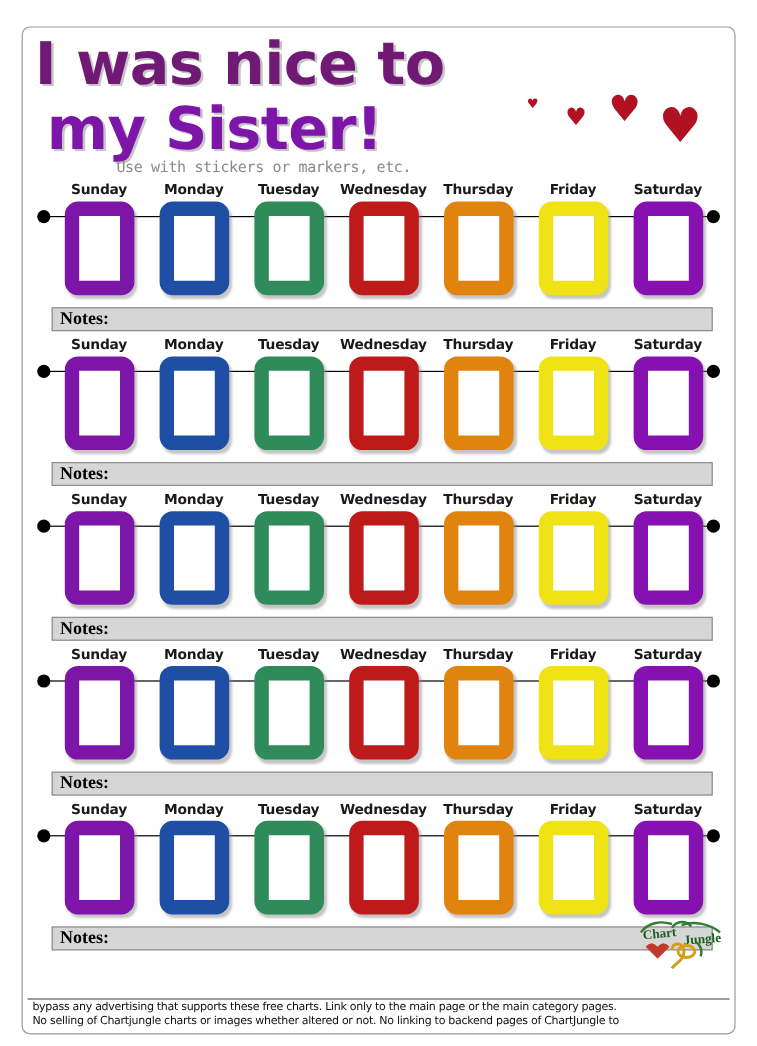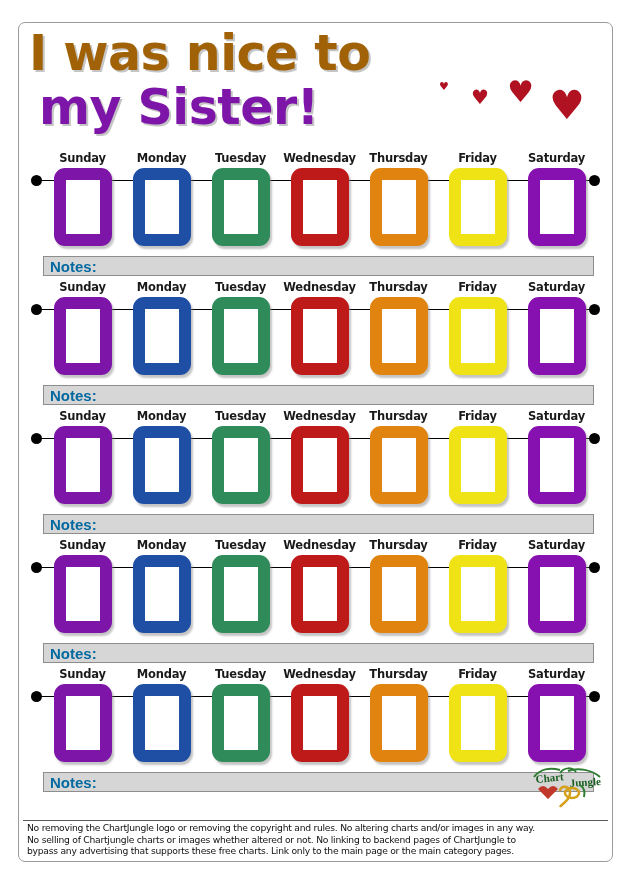--- a/index.html
+++ b/index.html
@@ -158,24 +158,24 @@
   .notes-bar {
     margin: 4px 18px 0 24px;
     height: 20px;
     background: #d6d6d6;
     border: 1px solid #8d8d8d;
     box-sizing: border-box;
     display: flex;
     align-items: center;
   }
   .notes-label {
-    font-family: Liberation Sans, sans-serif;
+    font-family: Liberation Serif, serif;
     font-weight: bold;
     font-size: 15px;
-    color: #0369a1;
+    color: #000000;
     padding-left: 6px;
   }
 
   
   #footer {
     position: absolute;
     left: 0;
     bottom: 0;
     width: 100%;
     padding: 0;
@@ -206,24 +206,25 @@
   }
   #logo svg { display: block; }
 </style>
 </head>
 <body>
 
 <div id="page-frame">
 
   <div id="header">
     <div id="title-block">
-      <div class="title-line" id="title-line-1" style="color: #a16207;">I was nice to</div>
+      <div class="title-line" id="title-line-1" style="color: #701a75;">I was nice to</div>
       <div class="title-line" id="title-line-2" style="color: rgb(125, 21, 168);">my Sister!</div>
     </div>
 
+    <div id="subtitle">Use  with stickers or markers, etc.</div>
 
     <div id="hearts">
       <span class="heart heart-1" style="color: rgb(176, 18, 34);">♥</span>
       <span class="heart heart-2" style="color: rgb(176, 18, 34);">♥</span>
       <span class="heart heart-3" style="color: rgb(176, 18, 34);">♥</span>
       <span class="heart heart-4" style="color: rgb(176, 18, 34);">♥</span>
     </div>
   </div>
 
   <div id="weeks-container">
@@ -449,19 +450,18 @@
         <text x="40" y="24" font-family="Liberation Serif, serif" font-size="11" font-weight="bold" fill="#1b5e20" transform="rotate(-4 40 24)">Jungle</text>
         <path d="M8 26 q5 -6 10 0 q5 -6 10 0 q-10 10 -10 10 q0 0 -10 -10z" fill="#C0392B"></path>
         <path d="M30 28 C30 22, 40 22, 40 30 C40 38, 32 40, 30 44" stroke="#D4A017" stroke-width="2.5" fill="none"></path>
         <ellipse cx="42" cy="30" rx="7" ry="5" fill="none" stroke="#D4A017" stroke-width="2.5"></ellipse>
         <path d="M50 22 q6 4 4 12" stroke="#2E7D32" stroke-width="2" fill="none"></path>
       </svg>
     </div>
 
     <div id="footer-rule"></div>
     <div id="footer-text">
-      <div>No removing the ChartJungle logo or removing the copyright and rules. No altering charts and/or images in any way.</div>
+      <div>bypass any advertising that supports these free charts. Link only to the main page or the main category pages.</div>
       <div>No selling of Chartjungle charts or images whether altered or not. No linking to backend pages of ChartJungle to</div>
-      <div>bypass any advertising that supports these free charts. Link only to the main page or the main category pages.</div>
     </div>
   </div>
 
 </div>
 
 </body></html>

